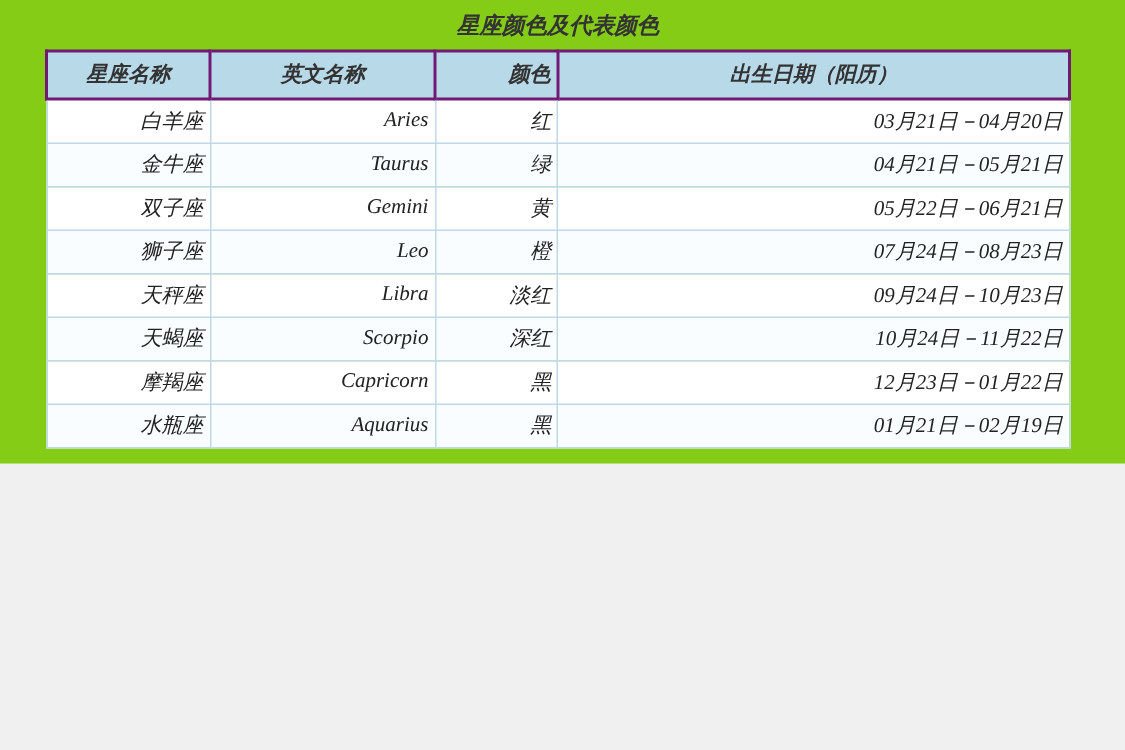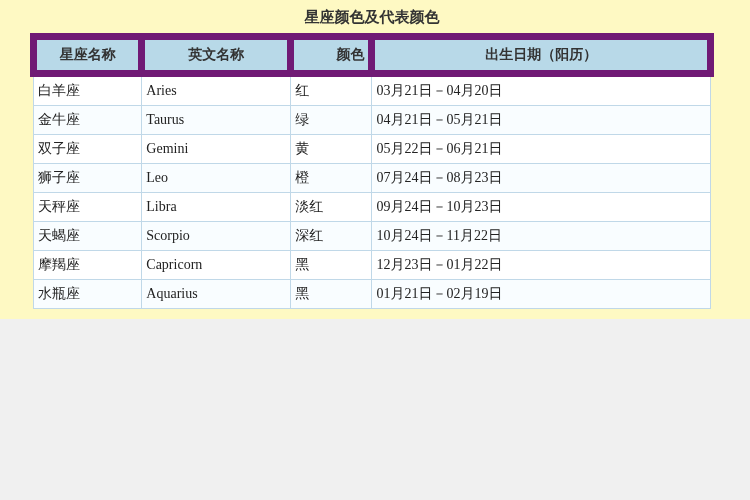--- a/index.html
+++ b/index.html
@@ -8,55 +8,56 @@
       height: 500px;
       background: #f0f0f0;
       display: flex;
       align-items: flex-start;
       justify-content: center;
       font-family: 'SimSun', '宋体', serif;
       overflow: hidden;
     }
     .page-wrapper {
       width: 750px;
-      background: #fef9c3;
+      background: #84cc16;
       padding: 8px 36px 10px 30px;
+      font-style: italic;
     }
     .page-title {
       text-align: center;
       font-size: 15px;
       color: #333;
       margin-bottom: 6px;
       font-weight: bold;
     }
     table {
       width: 100%;
       border-collapse: collapse;
       font-size: 14px;
     }
     thead tr {
       background-color: #b8d9e8;
     }
     thead th {
-      border: 7px solid #701a75;
+      border: 2px solid #701a75;
       padding: 6px 4px;
       text-align: center;
       color: #333;
       font-weight: bold;
     }
     tbody tr {
       background-color: #fff;
     }
     tbody tr:nth-child(even) {
       background-color: #f9fdff;
     }
     tbody td {
       border: 1px solid #c0d8e8;
       padding: 5px 4px;
-      text-align: left;
+      text-align: right;
       color: #222;
     }
     .col-zh { width: 16%; }
     .col-en { width: 22%; }
     .col-color { width: 12%; text-align: right; }
     .col-date { width: 50%; }
   </style>
 </head>
 <body>
 

